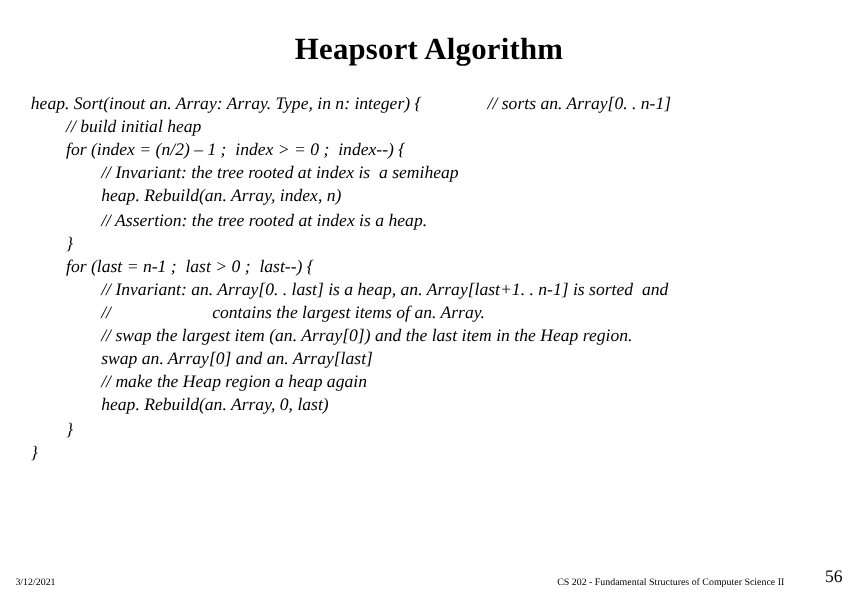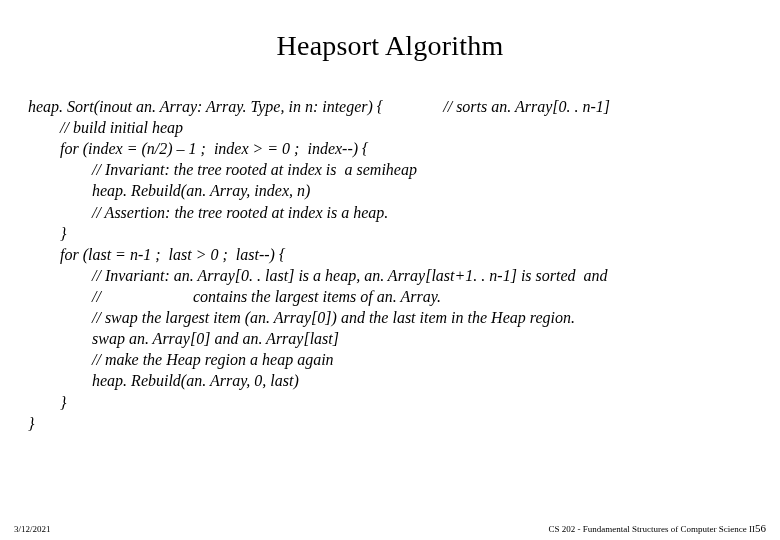--- a/index.html
+++ b/index.html
@@ -1,23 +1,23 @@
 <!DOCTYPE html>
 <html><head>
 <meta charset="utf-8">
 <style>
   * { box-sizing: border-box; margin: 0; padding: 0; }
   html, body { width: 780px; height: 540px; background: #fff; font-family: "Times New Roman", Times, serif; color: #000; overflow: hidden; }
   .slide { position: relative; width: 780px; height: 540px; padding: 30px 28px 8px 28px; }
-  .title { font-size: 28px; font-weight: normal; text-align: center; margin-bottom: 34px; letter-spacing: 0.2px; }
+  .title { font-size: 28px; font-weight: bold; text-align: center; margin-bottom: 22px; letter-spacing: 0.2px; }
   .code { font-size: 16px; line-height: 1.32; font-style: italic; white-space: pre; font-family: Liberation Serif, serif; }
-  .footer { position: absolute; bottom: 6px; left: 0; right: 0; display: flex; justify-content: space-between; align-items: flex-end; padding: 0 14px 0 14px; font-family: "Times New Roman", Times, serif; }
+  .footer { position: absolute; bottom: 6px; left: 0; right: 0; display: flex; justify-content: space-between; align-items: flex-end; padding: 0 14px 0 14px; font-family: "Times New Roman", Times, serif; gap: 37px; }
   .footer-left { font-size: 9px; font-style: normal; }
   .footer-center { font-size: 9px; font-style: normal; text-align: right; flex: 1; }
-  .footer-right { font-size: 11px; font-style: normal; }
+  .footer-right { font-size: 16px; font-style: normal; }
 </style>
 </head>
 <body>
 
 <div class="slide">
   <div class="title">Heapsort Algorithm</div>
 
   <div class="code"><span>heap. Sort(inout an. Array: Array. Type, in n: integer) {</span>               <span>// sorts an. Array[0. . n-1]</span>
 <span>        // build initial heap</span>
 <span>        for (index = (n/2) – 1 ;  index &gt; = 0 ;  index--) {</span>

